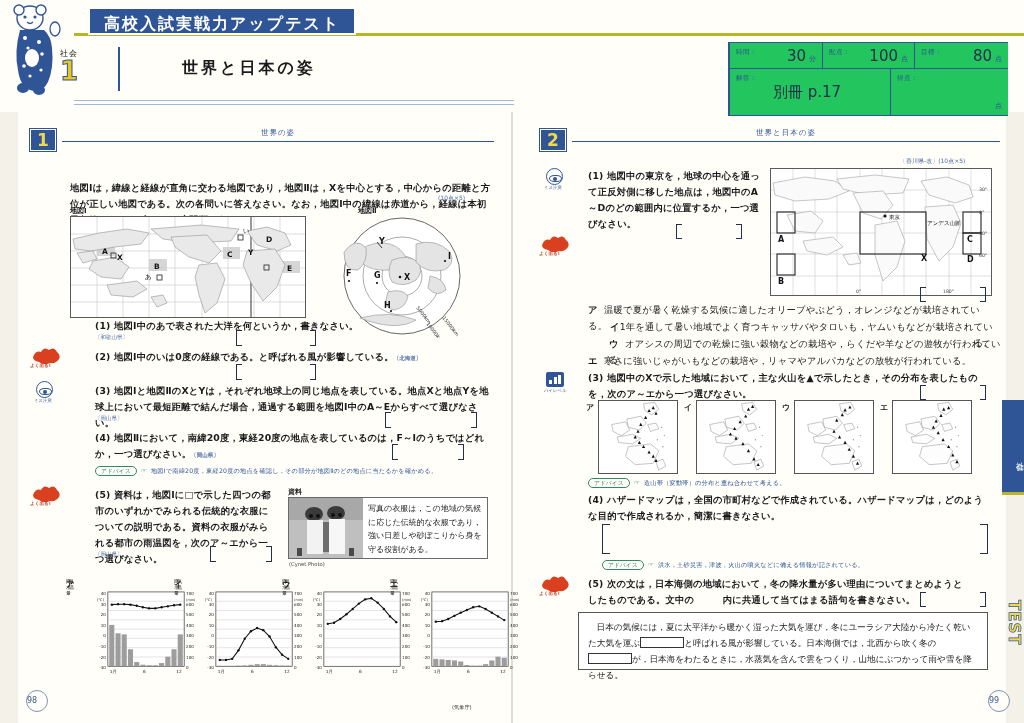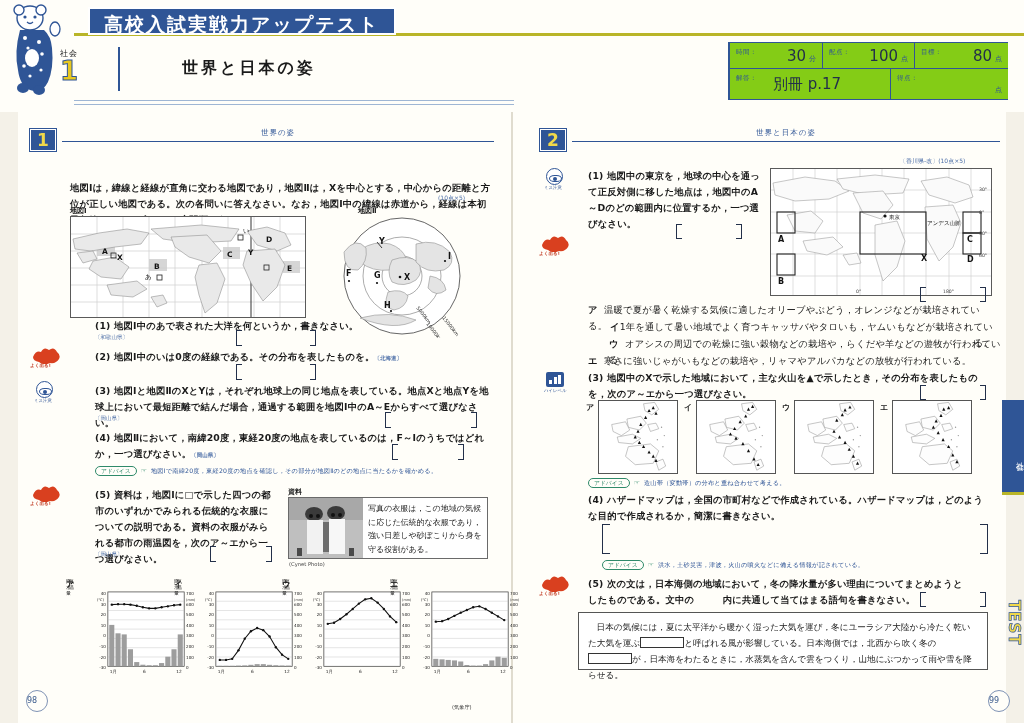--- a/index.html
+++ b/index.html
@@ -12,39 +12,39 @@
   .leaf { position:absolute; top:0; bottom:0; background:#fffef9; }
   .leaf-l { left:18px; right:512px; }
   .leaf-r { left:512px; right:18px; }
   .gutter { position:absolute; left:511px; top:0; bottom:0; width:2px;
             background:linear-gradient(to right,#e8e4d8,#d8d4c6,#e8e4d8); }
 
   
   .hdr-band { position:absolute; left:0; top:0; width:1024px; height:112px; background:#fffef9; }
   .hdr-rule { position:absolute; left:74px; top:33px; width:950px; height:3px; background:#b9b528; }
   .title-box { position:absolute; left:88px; top:7px; height:28px; background:#2f5596;
-    color:#fff; font-size:19px; font-weight:bold; letter-spacing:2px;
+    color:#fff; font-size:16px; font-weight:bold; letter-spacing:2px;
     padding:2px 14px 0 14px; border:2px solid #fff;
     font-family:"DejaVu Sans",sans-serif; line-height:26px; }
   .mascot { position:absolute; left:8px; top:4px; width:60px; height:92px; }
   .subj-label { position:absolute; left:60px; top:48px; font-size:8px; color:#2f5596;
      font-family:"DejaVu Sans",sans-serif; letter-spacing:1px; }
   .subj-num { position:absolute; left:60px; top:56px; font-size:26px; font-weight:bold;
      color:#e8c820; -webkit-text-stroke:1px #2f5596; font-family:"DejaVu Sans",sans-serif; }
   .vline { position:absolute; left:118px; top:47px; width:2px; height:44px; background:#2f5596; }
   .chap-title { position:absolute; left:182px; top:58px; font-size:16px; color:#2f5596;
      font-weight:bold; letter-spacing:3px; font-family:"DejaVu Sans",sans-serif; }
   .hdr-base { position:absolute; left:74px; top:100px; width:440px; height:1px;
      background:#9fb6d4; }
   .hdr-base2 { position:absolute; left:74px; top:104px; width:440px; height:1px;
      background:#9fb6d4; }
 
   
-  .scorebox { position:absolute; left:728px; top:42px; width:280px; height:58px;
-     border-top:1px solid #2f5596; border-bottom:1px solid #2f5596; background:#84cc16; }
+  .scorebox { position:absolute; left:728px; top:42px; width:280px; height:74px;
+     border-top:1px solid #2f5596; border-bottom:1px solid #2f5596; background:#22c55e; }
   .scorebox .lbar { position:absolute; left:0; top:0; bottom:0; width:2px; background:#2f5596; }
   .srow1 { position:absolute; left:2px; right:0; top:0; height:26px;
            border-bottom:1px solid #2f5596; display:flex; }
   .srow2 { position:absolute; left:2px; right:0; top:26px; bottom:0; display:flex; }
   .scell { display:flex; align-items:center; justify-content:flex-end; padding-right:6px;
            position:relative; }
   .scell + .scell { border-left:1px solid #2f5596; }
   .scell .k { position:absolute; left:6px; top:5px; font-size:6.5px; color:#2f5596;
               font-family:"DejaVu Sans",sans-serif; letter-spacing:.5px; }
   .scell .v { font-size:15px; color:#23304a; font-family:"DejaVu Sans",sans-serif; }
@@ -339,21 +339,21 @@
   <div class="ansbr" style="left:236px; top:330px; width:80px; height:16px;"></div>
 
   <div class="ico-yoku" style="left:31px; top:348px;">
     <svg width="30" height="16" viewBox="0 0 30 16">
         <path d="M2 9 q3 -7 8 -5 q3 -6 8 -2 q5 -4 8 2 q4 3 2 7 q-3 5 -9 4 q-6 3 -11 -1 q-6 -1 -6 -5 Z" fill="#d9401f"></path>
       </svg>
     <div class="lbl">よく出る!</div>
   </div>
   <div class="qtext jp" style="left:95px; top:349px; width:340px;">
     <span>(2)</span>
-    <span>地図Ⅰ中のいは0度の経線である。その分布を表したものを。</span><span class="src">〔北海道〕</span>
+    <span>地図Ⅰ中のいは0度の経線である。と呼ばれる風が影響している。</span><span class="src">〔北海道〕</span>
   </div>
   <div class="ansbr" style="left:236px; top:364px; width:80px; height:16px;"></div>
 
   <div class="ico-eye" style="left:36px; top:381px;">
     <div class="circ"></div>
     <div class="lbl">ミス注意</div>
   </div>
   <div class="qtext jp" style="left:95px; top:383px; width:399px;">
     <span>(3)</span>
     <span>地図Ⅰと地図ⅡのXとYは，それぞれ地球上の同じ地点を表している。地点Xと地点Yを地球上において最短距離で結んだ場合，通過する範囲を地図Ⅰ中のA～Eからすべて選びなさい。</span>

